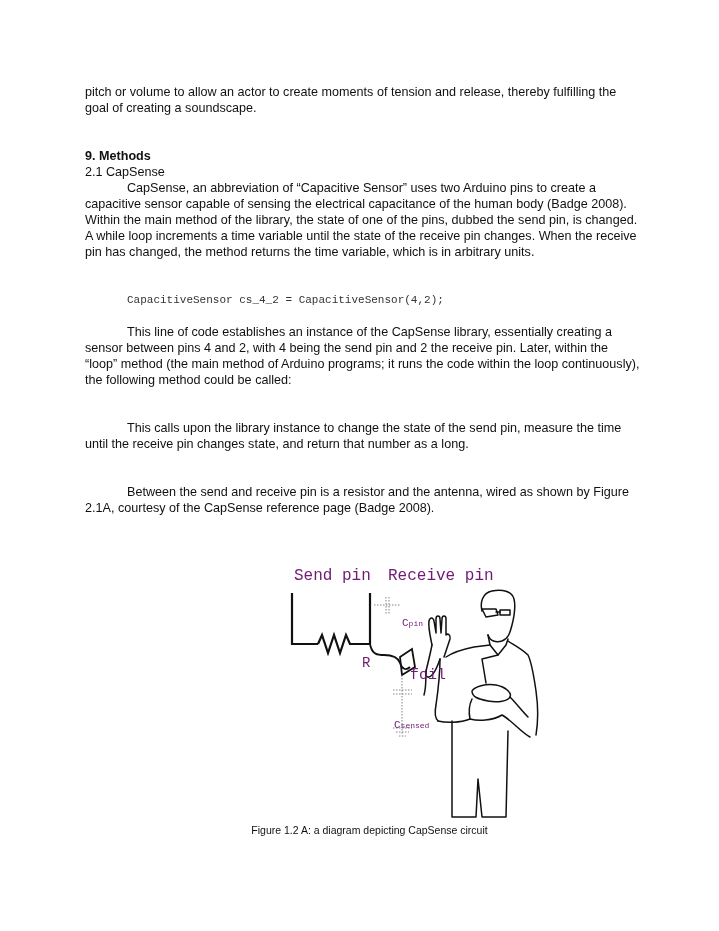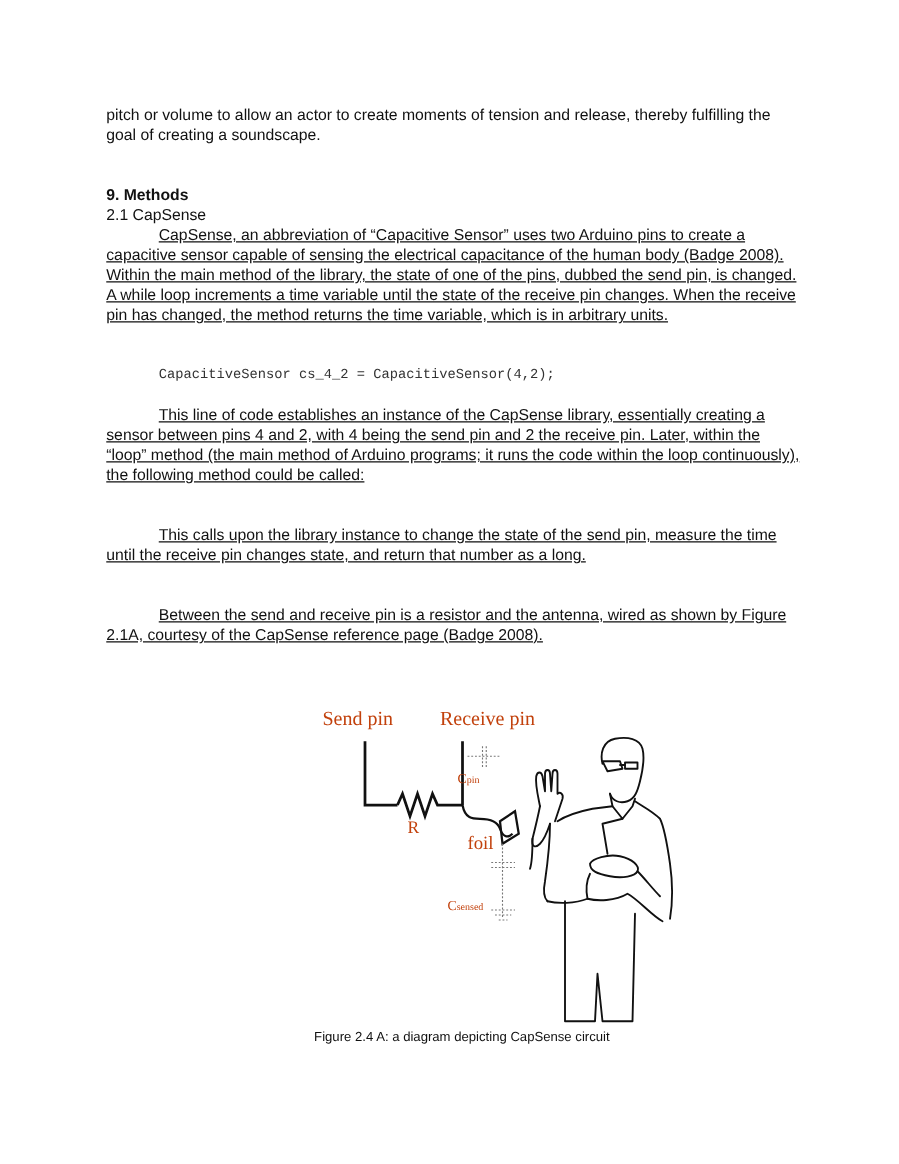--- a/index.html
+++ b/index.html
@@ -21,21 +21,20 @@
       top: 84px;
       width: 556px;
       font-size: 12.6px;
       line-height: 16px;
     }
     p {
       margin: 0;
     }
     .indent {
       text-indent: 42px;
-      text-decoration: underline;
     }
     .heading {
       font-weight: bold;
     }
     .code {
       font-family: "Liberation Mono", monospace;
       font-size: 11px;
       color: #333333;
       padding-left: 42px;
       white-space: pre;
@@ -50,23 +49,24 @@
       width: 300px;
       height: 260px;
     }
     .figure svg {
       position: absolute;
       left: 0;
       top: 0;
     }
     .fig-label {
       position: absolute;
-      font-family: Liberation Serif, serif;
-      color: #c2410c;
+      font-family: Liberation Mono, monospace;
+      color: #701a75;
       white-space: nowrap;
+      margin-left: 36px;
     }
     .caption {
       position: absolute;
       left: 0;
       width: 719px;
       top: 824px;
       text-align: center;
       font-size: 10.5px;
       padding-left: 20px;
       box-sizing: border-box;
@@ -159,13 +159,13 @@
   <span class="fig-label" style="left:76px; top:92px; font-size:14px;">R</span>
   <span class="fig-label" style="left:116px; top:54px; font-size:11px;">
     <span>C</span><span class="sub">pin</span>
   </span>
   <span class="fig-label" style="left:124px; top:104px; font-size:15px;">foil</span>
   <span class="fig-label" style="left:108px; top:156px; font-size:11px;">
     <span>C</span><span class="sub">sensed</span>
   </span>
 </div>
 
-<div class="caption">Figure 2.4 A: a diagram depicting CapSense circuit</div>
+<div class="caption">Figure 1.2 A: a diagram depicting CapSense circuit</div>
 
 </body></html>

